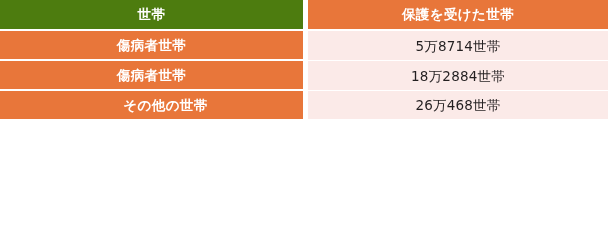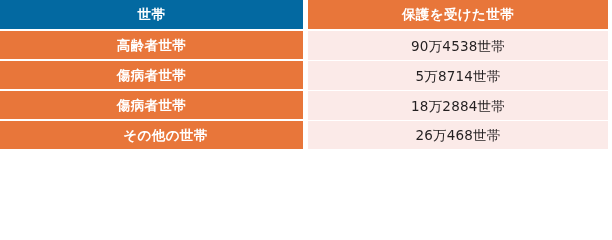--- a/index.html
+++ b/index.html
@@ -45,21 +45,21 @@
   .cell-label {
     background: #e8763a;
     color: #ffffff;
     font-weight: bold;
     font-size: 13.5px;
     letter-spacing: 0.4px;
     border-bottom: 2px solid #ffffff;
   }
   
   .row-header .cell-label {
-    background: #0369a1;
+    background: #4d7c0f;
     height: 29px;
     line-height: 27px;
   }
   .row-header .cell-value {
     background: #e8763a;
     color: #ffffff;
     font-weight: bold;
     font-size: 13.5px;
     letter-spacing: 0.4px;
     height: 29px;
@@ -101,25 +101,20 @@
     </colgroup>
     <thead>
       <tr class="row-header">
         <th class="cell cell-label">世帯</th>
         <th class="cell cell-gap"></th>
         <th class="cell cell-value">保護を受けた世帯</th>
       </tr>
     </thead>
     <tbody>
       <tr class="row-body">
-        <td class="cell cell-label">高齢者世帯</td>
-        <td class="cell cell-gap"></td>
-        <td class="cell cell-value">90万4538世帯</td>
-      </tr>
-      <tr class="row-body">
         <td class="cell cell-label">傷病者世帯</td>
         <td class="cell cell-gap"></td>
         <td class="cell cell-value">5万8714世帯</td>
       </tr>
       <tr class="row-body">
         <td class="cell cell-label">傷病者世帯</td>
         <td class="cell cell-gap"></td>
         <td class="cell cell-value">18万2884世帯</td>
       </tr>
       <tr class="row-body row-last">

